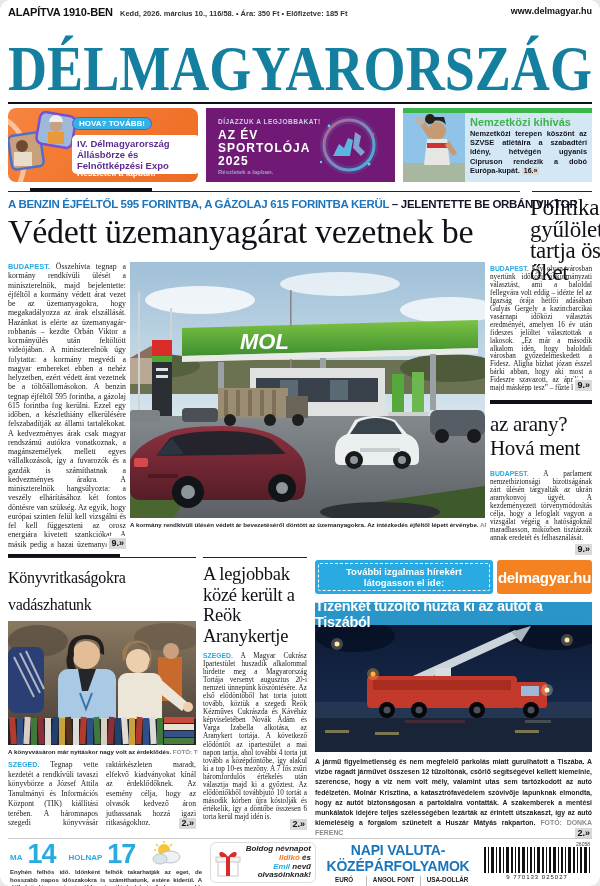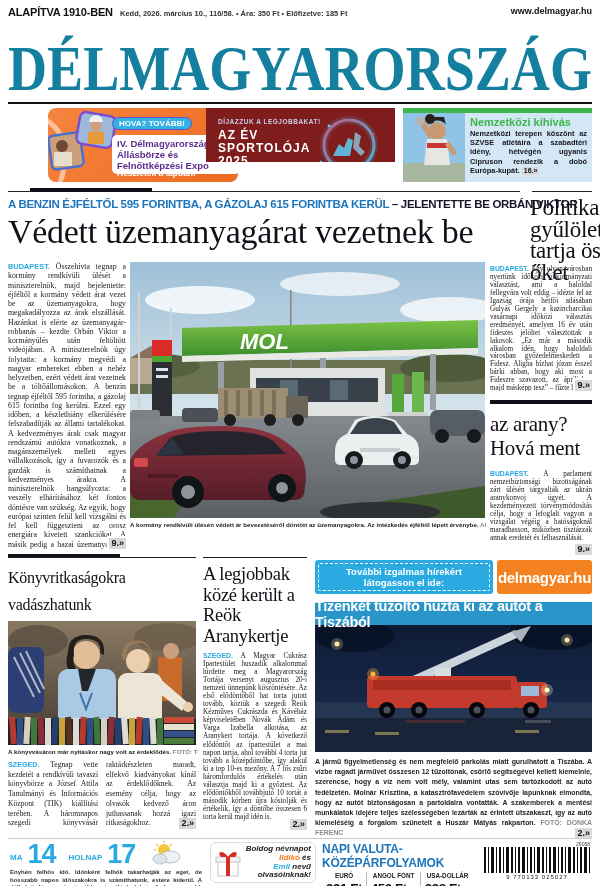--- a/index.html
+++ b/index.html
@@ -1,17 +1,17 @@
 <!DOCTYPE html>
 <html><head>
 <meta charset="utf-8">
 <style>
   html,body{margin:0;padding:0;background:#e8e8e8;}
   #page{position:relative;width:600px;height:886px;background:#fff;margin:0 auto;
-        font-family:"Liberation Serif",serif;color:#111;overflow:hidden;}
+        font-family:"Liberation Serif",serif;color:#111;overflow:hidden;border-radius:11px;}
   .abs{position:absolute;}
   .sans{font-family:"Liberation Sans",sans-serif;}
   .b{font-weight:bold;}
   .just{text-align:justify;}
   .badge{display:inline-block;background:#d9d9d9;color:#111;font-family:"Liberation Sans",sans-serif;
          font-weight:bold;padding:0 2px;line-height:1.2;}
   .lead-in{font-family:"Liberation Sans",sans-serif;font-weight:bold;color:#29a9e0;}
   .body-txt{font-family:"Liberation Serif",serif;color:#1a1a1a;}
   .cap{font-family:"Liberation Sans",sans-serif;font-weight:bold;color:#222;}
   .cap .credit{color:#8a8a8a;}
@@ -27,39 +27,39 @@
   <div class="abs sans b" style="left:8px;top:6px;font-size:11px;letter-spacing:-0.2px;">ALAPÍTVA 1910-BEN</div>
   <div class="abs sans b" style="left:120px;top:9px;font-size:7.5px;color:#333;">Kedd, 2026. március 10., 116/58.  •  Ára: 350 Ft • Előfizetve: 185 Ft</div>
   <div class="abs sans b" style="right:8px;top:6px;font-size:9px;">www.delmagyar.hu</div>
 
   <svg class="abs" style="left:8px;top:18px;" width="584" height="84" viewBox="0 0 584 84">
     <text x="0" y="72" font-family="Liberation Serif, serif" font-weight="bold" font-size="64" fill="#157f9f" textLength="584" lengthAdjust="spacingAndGlyphs">DÉLMAGYARORSZÁG</text>
   </svg>
   <div class="abs rule" style="left:8px;top:102px;width:584px;height:2px;"></div>
 
   <div class="abs" style="left:8px;top:108px;width:190px;height:74px;border-radius:8px;
-       background:linear-gradient(135deg,#f6853f,#ee6a21);overflow:hidden;margin-left:40px;">
+       background:linear-gradient(135deg,#f6853f,#ee6a21);overflow:hidden;">
     <svg class="abs" style="left:0;top:0;" width="70" height="74" viewBox="0 0 70 74">
       <path d="M-5,10 Q30,30 10,80" stroke="#ffffff" stroke-width="5" fill="none" opacity="0.5"></path>
       <rect x="2" y="26" width="32" height="34" rx="5" fill="#c9a07a" transform="rotate(-8 18 43)" stroke="#4a6fd0" stroke-width="2.5"></rect>
       <circle cx="14" cy="38" r="6" fill="#6e4a33"></circle>
       <rect x="6" y="44" width="18" height="14" fill="#e8dccb"></rect>
       <rect x="30" y="6" width="36" height="32" rx="6" fill="#9db8d8" transform="rotate(10 48 22)" stroke="#7a4fd0" stroke-width="2.5"></rect>
       <circle cx="48" cy="18" r="6" fill="#caa07e"></circle>
       <path d="M41,14 a7,7 0 0 1 14,0 z" fill="#f0f0f0"></path>
       <rect x="40" y="24" width="16" height="12" fill="#e89a3a"></rect>
     </svg>
     <div class="abs sans b" style="left:64px;top:9px;background:#33b0e6;border:1.5px solid #6a51c8;color:#fff;
          font-size:8px;padding:1px 6px;border-radius:9px;">HOVA? TOVÁBB!</div>
     <div class="abs sans b" style="left:64px;top:27px;width:118px;background:#fff;color:#5b2d8f;
          font-size:9.5px;line-height:11px;padding:3px 5px;border-radius:5px;">IV. Délmagyarország Állásbörze és Felnőttképzési Expo</div>
     <div class="abs sans b" style="left:69px;top:60px;color:#fff;font-size:8.5px;">Részletek a lapban!</div>
   </div>
 
-  <div class="abs" style="left:206px;top:108px;width:189px;height:54px;background:#7f1d1d;overflow:hidden;">
+  <div class="abs" style="left:206px;top:108px;width:189px;height:74px;background:#701a75;overflow:hidden;">
     <div class="abs sans b" style="left:12px;top:10px;color:#c8cde8;font-size:6.5px;letter-spacing:0.5px;">DÍJAZZUK A LEGJOBBAKAT!</div>
     <div class="abs sans b" style="left:12px;top:20px;color:#fff;font-size:12px;letter-spacing:1px;">AZ ÉV</div>
     <div class="abs sans b" style="left:12px;top:33px;color:#fff;font-size:12px;letter-spacing:1px;">SPORTOLÓJA</div>
     <div class="abs sans b" style="left:12px;top:46px;color:#fff;font-size:12px;letter-spacing:1px;">2025</div>
     <div class="abs sans b" style="left:12px;top:61px;color:#9aa0c8;font-size:6px;">Részletek a lapban.</div>
     <svg class="abs" style="right:4px;top:4px;" width="92" height="66" viewBox="0 0 92 66">
       <defs>
           <linearGradient id="ring" x1="0" y1="0" x2="1" y2="1">
         <stop offset="0" stop-color="#e84a7a"></stop>
             <stop offset="1" stop-color="#38c8f0"></stop>
@@ -415,21 +415,21 @@
     </svg>
     <div class="sans b" style="flex:1;text-align:right;font-size:8px;line-height:8.6px;color:#222;font-style:italic;">
       <div>Boldog névnapot</div>
       <div><span style="color:#f47b20;">Ildikó</span><span> és</span></div>
       <div><span style="color:#29abe2;">Emil</span><span> nevű</span></div>
       <div>olvasóinknak!</div>
     </div>
   </div>
 
   <div class="abs" style="left:322px;top:842px;width:152px;">
-    <div class="sans b" style="color:#1b75bb;font-size:12px;letter-spacing:-0.2px;">NAPI VALUTA-KÖZÉPÁRFOLYAMOK</div>
+    <div class="sans b" style="color:#1b75bb;font-size:14px;letter-spacing:-0.2px;text-align:center;">NAPI VALUTA-KÖZÉPÁRFOLYAMOK</div>
     <div style="display:flex;margin-top:2px;">
       <div style="flex:1;text-align:center;">
         <div class="sans b" style="font-size:6.3px;color:#222;">EURÓ</div>
         <div><span class="sans b" style="font-size:13.5px;letter-spacing:-0.5px;">391 Ft</span>
              <span class="sans b" style="font-size:11px;color:#e63329;">↑</span></div>
       </div>
       <div class="vline" style="flex:1.2;text-align:center;">
         <div class="sans b" style="font-size:6.3px;color:#222;">ANGOL FONT</div>
         <div><span class="sans b" style="font-size:13.5px;letter-spacing:-0.5px;">450 Ft</span>
              <span class="sans b" style="font-size:11px;color:#e63329;">↑</span></div>

